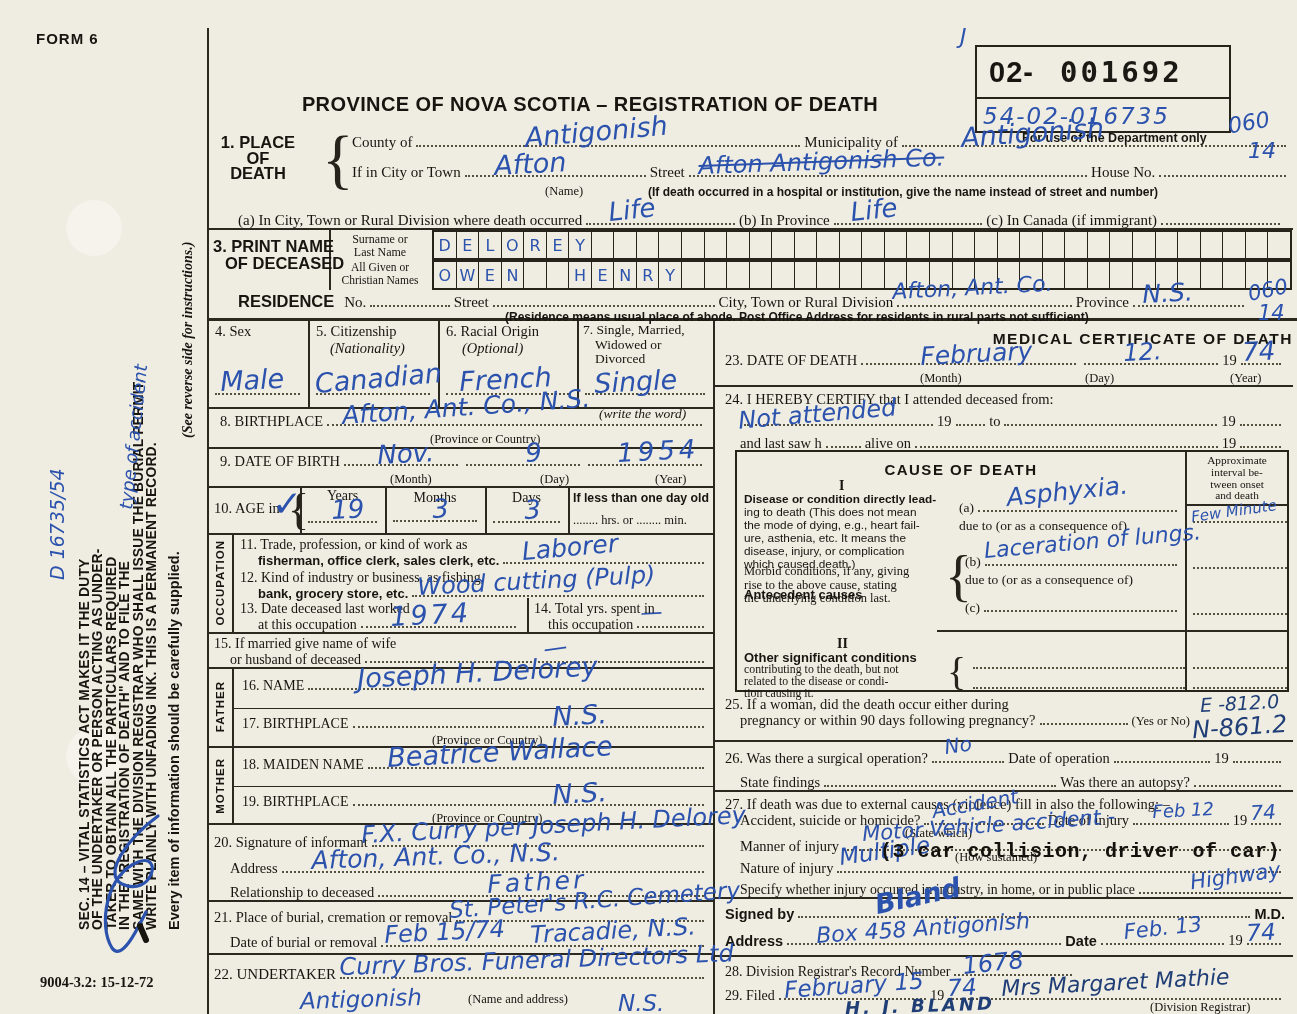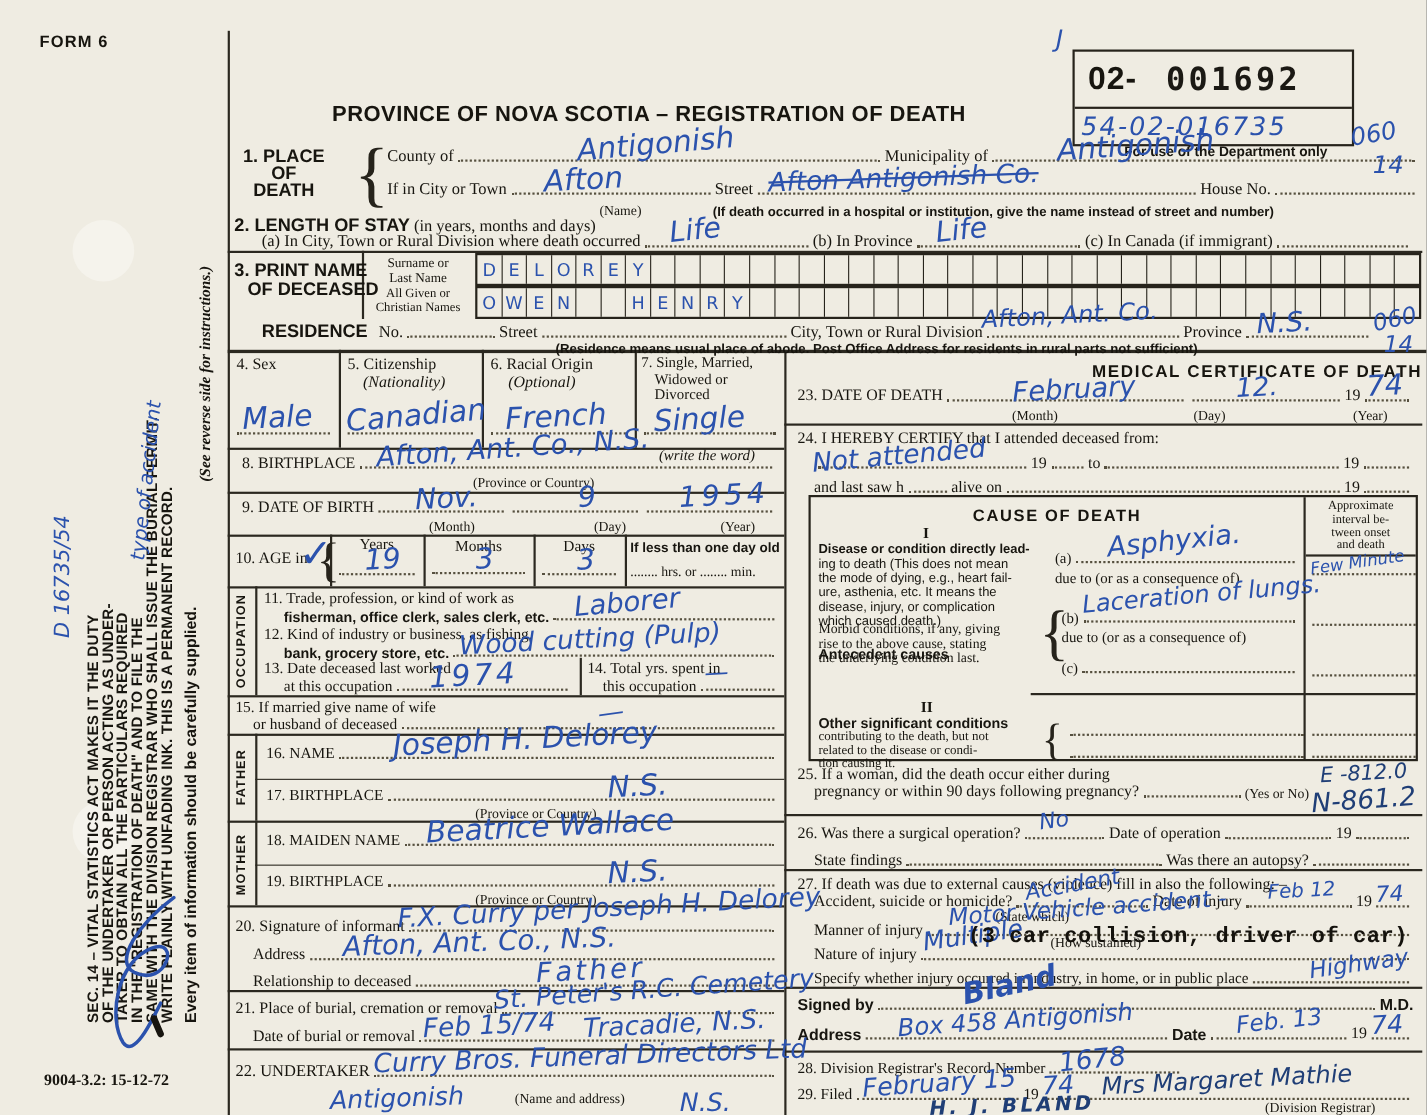--- a/index.html
+++ b/index.html
@@ -136,24 +136,20 @@
     <span>Street</span>
     <span class="lead" style="flex:2.2;">
       <i class="hwv" style="font-size:24px;left:10px;bottom:-3px;text-decoration:line-through;transform:rotate(-2deg);">Afton Antigonish Co.</i>
     </span>
     <span>House No.</span>
     <span class="lead" style="flex:.7;"></span>
   </div>
   <div class="abs small" style="left:545px;top:184px;">(Name)</div>
   <div class="abs sans b" style="left:648px;top:185px;font-size:12px;">(If death occurred in a hospital or institution, give the name instead of street and number)</div>
 
-  <div class="abs" style="left:213px;top:196px;font-size:15px;">
-    <span class="sans b" style="font-size:16.5px;">2. LENGTH OF STAY</span>
-    <span>(in years, months and days)</span>
-  </div>
   <div class="abs row" style="left:238px;top:212px;width:1046px;font-size:15px;">
     <span>(a) In City, Town or Rural Division where death occurred</span>
     <span class="lead">
       <i class="hwv" style="font-size:26px;left:24px;bottom:-2px;transform:rotate(-6deg);">Life</i>
     </span>
     <span>(b) In Province</span>
     <span class="lead">
       <i class="hwv" style="font-size:26px;left:18px;bottom:-2px;transform:rotate(-6deg);">Life</i>
     </span>
     <span>(c) In Canada (if immigrant)</span>

